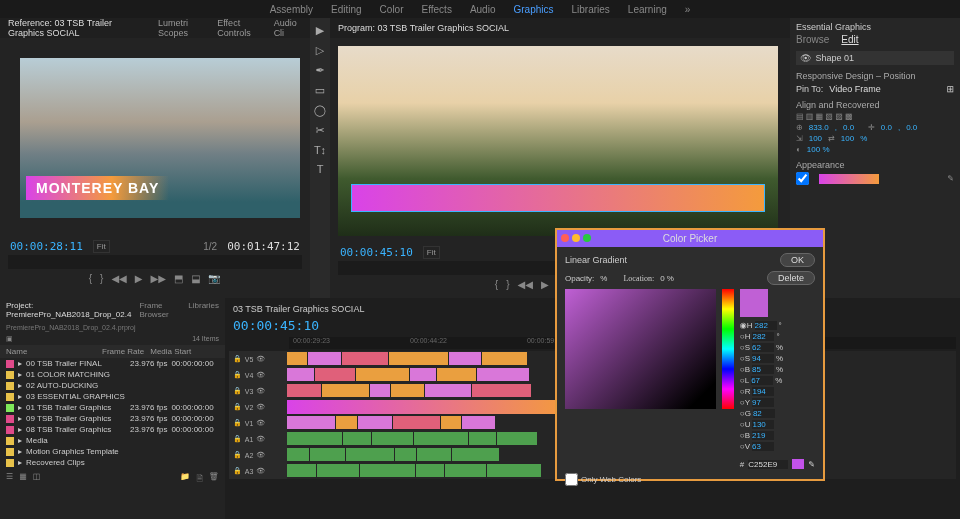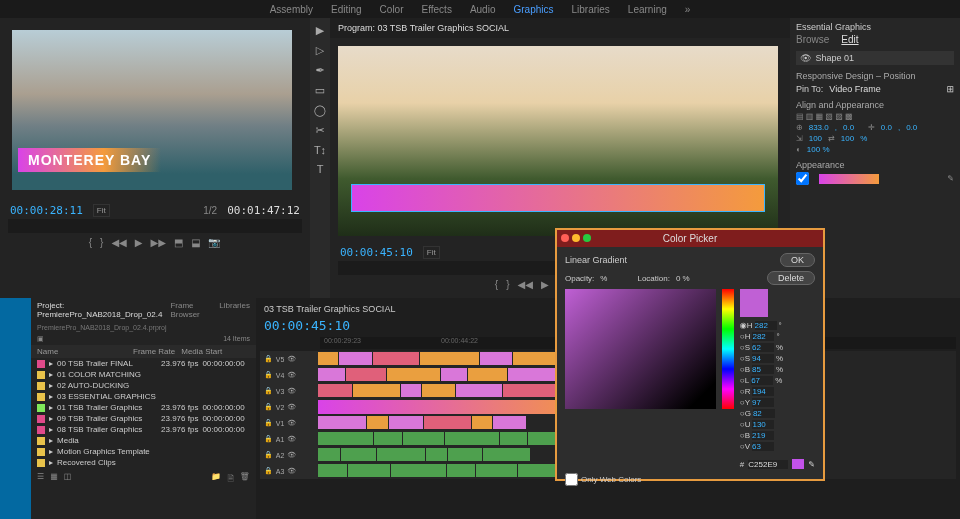--- a/index.html
+++ b/index.html
@@ -5,21 +5,21 @@
   * { box-sizing: border-box; margin: 0; padding: 0; font-family: "Segoe UI", Arial, sans-serif; }
   body { background: #1a1a1a; color: #ccc; font-size: 9px; width: 960px; height: 519px; overflow: hidden; position: relative; }
   .topbar { height: 18px; display: flex; justify-content: center; align-items: center; gap: 18px; background: #1a1a1a; font-size: 10px; }
   .topbar span { color: #888; cursor: pointer; }
   .topbar span.active { color: #4a9eff; }
   .main { display: flex; height: 280px; }
   .left-panel { width: 310px; background: #232323; position: relative; }
   .panel-tabs { height: 20px; display: flex; align-items: center; gap: 10px; padding: 0 8px; background: #1f1f1f; font-size: 9px; color: #999; }
   .panel-tabs span { cursor: pointer; }
   .panel-tabs span.tab-active { color: #ddd; }
-  .preview1 { margin: 12px; width: 280px; height: 160px; background: linear-gradient(180deg,#b8cdd6 0%,#aa9f90 40%,#707f85 60%,#2f6069 90%); position: relative; }
+  .preview1 { margin: 20px; width: 280px; height: 160px; background: linear-gradient(180deg,#b8cdd6 0%,#aa9f90 40%,#707f85 60%,#2f6069 90%); position: relative; }
   .preview1 .title-bar { position: absolute; bottom: 18px; left: 6px; background: linear-gradient(90deg,#d943e8,#f49b3c 60%,rgba(255,255,255,0)); padding: 4px 10px; font-weight: bold; color: #fff; font-size: 14px; letter-spacing: 1px; }
   .tc-row { display: flex; align-items: center; gap: 10px; padding: 2px 10px; font-size: 10px; }
   .tc { color: #3ab4ff; font-family: monospace; font-size: 11px; }
   .tc-end { color: #ddd; }
   .fit { color: #999; font-size: 8px; border: 1px solid #333; padding: 1px 3px; }
   .transport { display: flex; gap: 8px; justify-content: center; padding: 4px; color: #888; font-size: 10px; }
   .transport span { cursor: pointer; }
   .ruler { height: 14px; background: #1b1b1b; margin: 0 8px; position: relative; }
   .tools-col { width: 20px; background: #2a2a2a; display: flex; flex-direction: column; align-items: center; gap: 7px; padding-top: 6px; }
   .tools-col span { color: #aaa; cursor: pointer; font-size: 11px; }
@@ -29,21 +29,21 @@
   .right-panel { width: 170px; background: #262626; padding: 4px 6px; }
   .right-panel .hdr { font-size: 10px; color: #ccc; padding: 2px 0; display:flex; gap:12px;}
   .right-panel .hdr span{color:#888;}
   .right-panel .hdr span.act{color:#ddd; text-decoration: underline;}
   .shape-row { background: #333; padding: 2px 4px; margin: 4px 0; font-size: 9px; display:flex; align-items:center; gap:4px;}
   .section-label { font-size: 9px; color: #aaa; margin-top: 6px; }
   .pin-row { display: flex; align-items: center; gap: 6px; margin: 3px 0; }
   .num-row { display: flex; gap: 6px; align-items: center; margin: 2px 0; font-size: 8px; color:#3ab4ff;}
   .num-row .ic{color:#888;}
   .appearance-sw { width: 60px; height: 10px; background: linear-gradient(90deg,#d943e8,#f49b3c); display:inline-block; margin-left:4px;}
-  .lower { display: flex; height: 221px; background: #0369a1; padding-left: 31px; }
+  .lower { display: flex; height: 221px; background: #4c1d95; }
   .project-panel { width: 225px; background: #232323; font-size: 8px; }
   .proj-hdr { display: flex; gap: 8px; padding: 3px 6px; color: #888; }
   .proj-hdr span.act{color:#ddd;}
   .proj-sub { padding: 2px 6px; color: #777; font-size: 7px; }
   .proj-meta { padding: 2px 6px; color: #888; font-size: 7px; display:flex; justify-content:space-between;}
   .proj-table-hdr { display: flex; padding: 2px 6px; background: #2a2a2a; color: #999; gap:6px;}
   .proj-table-hdr span:nth-child(1){width:90px;}
   .proj-row { display: flex; align-items: center; padding: 1px 6px; gap: 4px; }
   .swatch { width: 8px; height: 8px; }
   .proj-row .nm { width: 100px; overflow: hidden; white-space:nowrap; }
@@ -52,21 +52,21 @@
   .tl-hdr { font-size: 9px; color: #ccc; padding: 2px 4px; }
   .tl-tc { color: #3ab4ff; font-family: monospace; font-size: 13px; padding: 2px 4px; }
   .tl-ruler { height: 12px; background: #181818; margin: 2px 0 2px 60px; color:#666; font-size:7px; display:flex; gap:80px; padding-left:4px;}
   .tl-row { display: flex; align-items: center; height: 16px; }
   .tl-label { width: 58px; padding: 0 4px; background: #2a2a2a; font-size: 7px; color: #aaa; display:flex; gap:3px; align-items:center; height:100%;}
   .tl-track { flex: 1; background: #252525; height: 100%; position: relative; display:flex; gap:1px;}
   .clip { height: 13px; margin-top:1px;}
   .cV1{background:#d977d9;} .cV2{background:#ea9f3f;} .cV3{background:#e0607a;} .cA{background:#4ea04e;}
   .big-clip{background:linear-gradient(90deg,#d943e8,#f49b3c); height:14px; margin-top:1px;}
   .color-picker { position: absolute; left: 555px; top: 228px; width: 270px; height: 253px; background: #2d2d2d; border: 2px solid #e79b3f; z-index: 100; font-size: 9px; }
-  .cp-title { background:#7f1d1d; padding:3px 6px; display:flex; justify-content:center; color:#ddd; font-size:10px;}
+  .cp-title { background:#8b5cf6; padding:3px 6px; display:flex; justify-content:center; color:#ddd; font-size:10px;}
   .cp-traffic{position:absolute; left:4px; top:4px; display:flex; gap:3px;}
   .tdot{width:8px;height:8px;border-radius:50%;}
   .cp-body{padding:6px 8px;}
   .cp-row{display:flex; align-items:center; gap:6px; margin-bottom:4px;}
   .cp-btn{background:#444; border:1px solid #666; color:#ddd; padding:1px 10px; border-radius:10px; font-size:9px; cursor:pointer;}
   .grad-bar{width:170px; height:14px; background:linear-gradient(90deg,#d943e8,#f49b3c,#fff); border:1px solid #555;}
   .cp-field{width:154px; height:120px; background:linear-gradient(135deg,#c060d5,#000 90%);}
   .hue{width:12px; height:120px; background:linear-gradient(180deg,red,yellow,lime,cyan,blue,magenta,red);}
   .cp-sw{width:28px;height:28px;background:#c060d5;}
   .cp-nums{display:flex; flex-wrap:wrap; gap:2px 6px; width:70px; font-size:8px;}
@@ -87,20 +87,26 @@
   <span>Audio</span>
   <span class="active">Graphics</span>
   <span>Libraries</span>
   <span>Learning</span>
   <span>»</span>
 </div>
 
 <div class="main">
 
   <div class="left-panel">
+    <div class="panel-tabs">
+      <span class="tab-active">Reference: 03 TSB Trailer Graphics SOCIAL</span>
+      <span>Lumetri Scopes</span>
+      <span>Effect Controls</span>
+      <span>Audio Cli</span>
+    </div>
     <div class="preview1">
       <div class="title-bar">MONTEREY BAY</div>
     </div>
     <div class="tc-row">
       <span class="tc">00:00:28:11</span>
       <span class="fit">Fit</span>
       <span style="margin-left:auto;color:#888;">1/2</span>
       <span class="tc tc-end">00:01:47:12</span>
     </div>
     <div class="ruler"></div>
@@ -161,21 +167,21 @@
     <div class="shape-row">
       <span>👁</span>
       <span>Shape 01</span>
     </div>
     <div class="section-label">Responsive Design – Position</div>
     <div class="pin-row">
       <span>Pin To:</span>
       <span style="color:#ddd;">Video Frame</span>
       <span style="margin-left:auto;">⊞</span>
     </div>
-    <div class="section-label">Align and Appearance</div>
+    <div class="section-label">Align and Recovered</div>
     <div class="num-row">
         <span class="ic">▤ ▥ ▦ ▧ ▨ ▩</span>
       </div>
     <div class="num-row">
       <span class="ic">⊕</span>
       <span>833.0</span>,
       <span>0.0</span>
       <span class="ic" style="margin-left:8px;">✛</span>
       <span>0.0</span>,
       <span>0.0</span>
@@ -436,21 +442,21 @@
   <div class="cp-title">Color Picker</div>
   <div class="cp-body">
     <div class="cp-row">
       <span>Linear Gradient</span>
       <span style="flex:1"></span>
       <span class="cp-btn">OK</span>
     </div>
     <div class="cp-row" style="font-size:8px;">
       <span>Opacity:</span>
       <span>%</span>
-      <span style="margin-left:24px;">Location:</span>
+      <span style="margin-left:10px;font-family:Liberation Serif, serif;">Location:</span>
       <span>0 %</span>
       <span style="flex:1"></span>
       <span class="cp-btn">Delete</span>
     </div>
     <div class="cp-row" style="align-items:flex-start;">
       <div class="cp-field"></div>
       <div class="hue"></div>
       <div style="display:flex;flex-direction:column;gap:4px;">
         <div class="cp-sw"></div>
         <div class="cp-nums">

